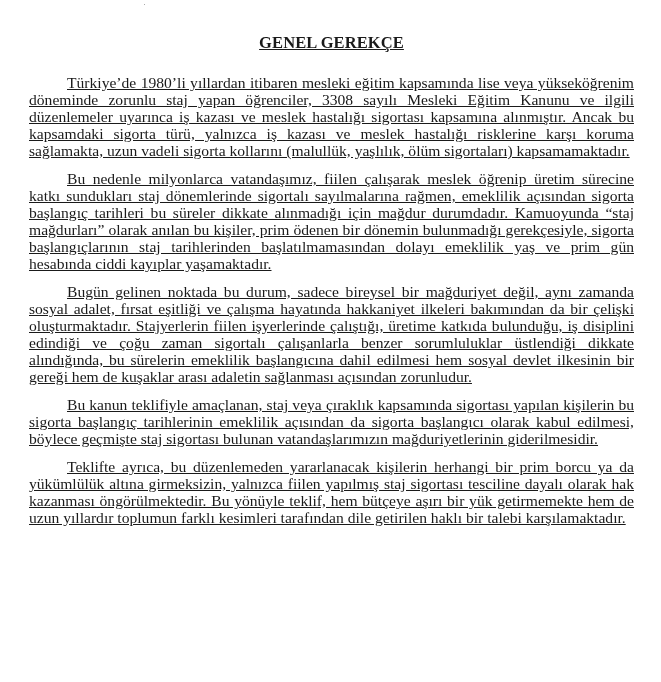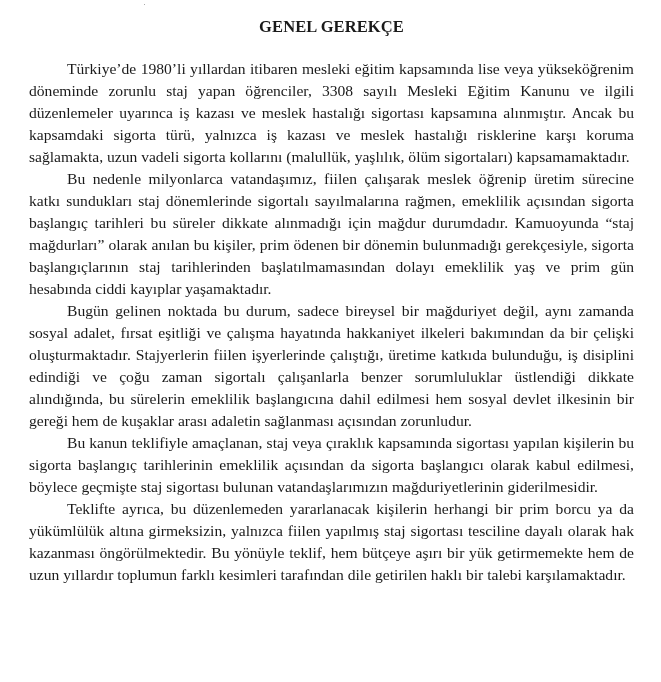--- a/index.html
+++ b/index.html
@@ -11,42 +11,43 @@
       width: 661px;
       height: 682px;
       overflow: hidden;
       position: relative;
       font-family: "Liberation Serif", "DejaVu Serif", serif;
       color: #1a1a1a;
     }
     .page {
       position: absolute;
       left: 29px;
-      top: 0;
+      top: 16px;
       width: 605px;
+      text-decoration: underline;
     }
     .title {
       text-align: center;
       font-weight: bold;
       font-size: 16.5px;
       margin: 16px 0 0 0;
       height: 22px;
       line-height: 22px;
       letter-spacing: 0.1px;
     }
     .para {
       font-size: 15.6px;
-      line-height: 22px;
+      line-height: 17px;
       text-align: justify;
       text-indent: 38px;
       margin: 0;
       hyphens: none;
     }
     .p1 { margin-top: 20px; }
-    .gap { }
+    .gap { margin-top: 11px; }
     .scan-dot {
       position: absolute;
       left: 144px;
       top: 4px;
       width: 1px;
       height: 1px;
       background: #aaaaaa;
     }
   </style>
 </head>

